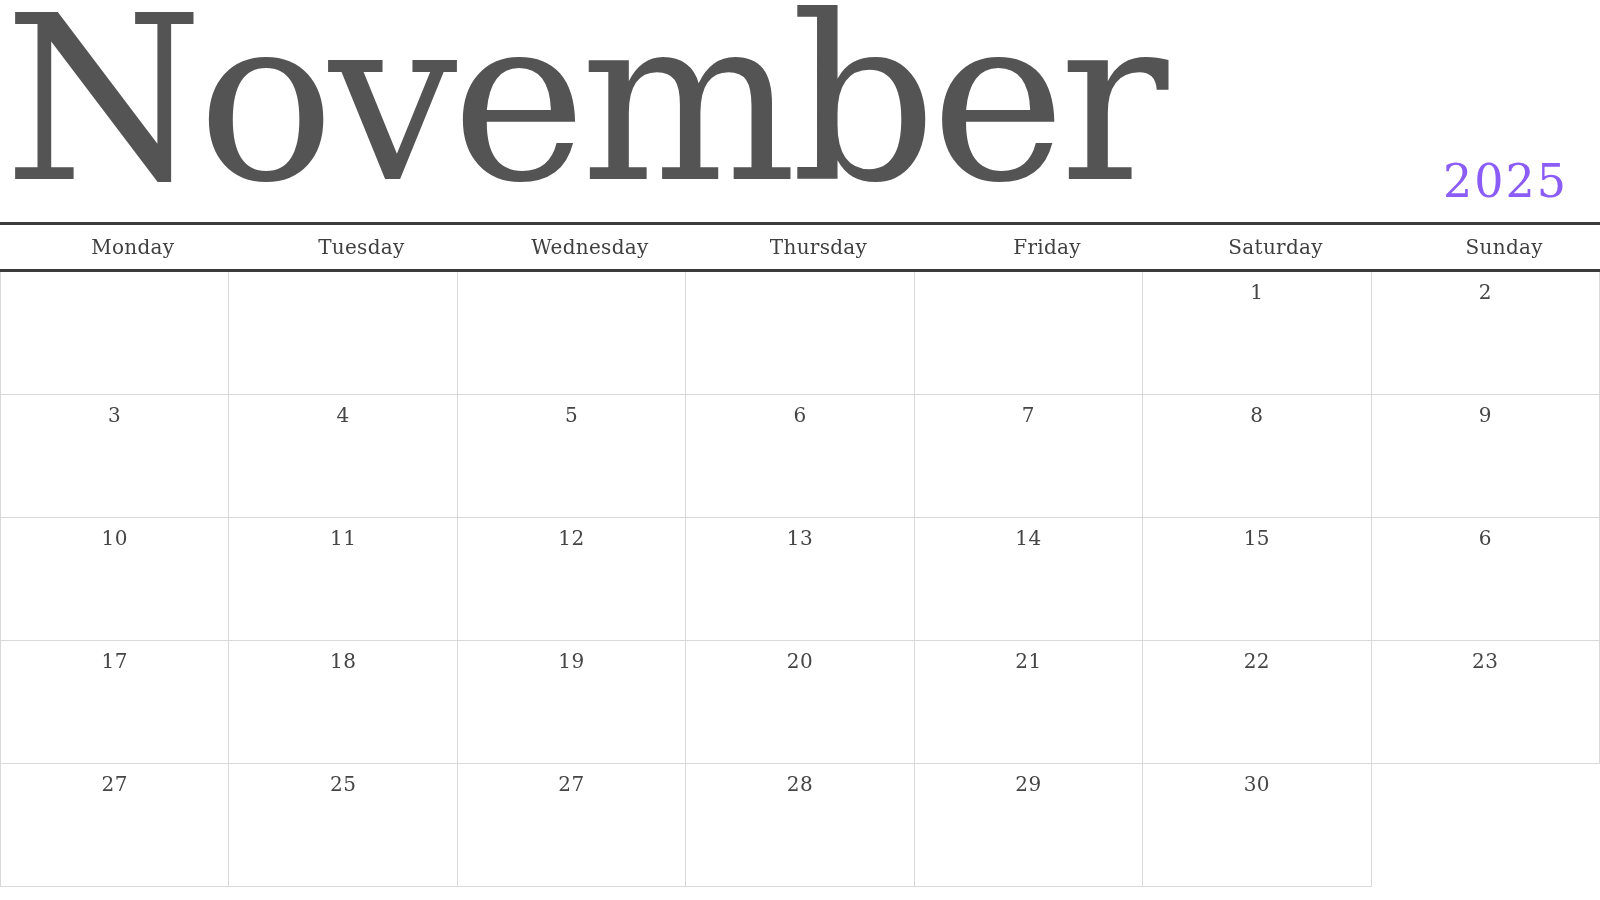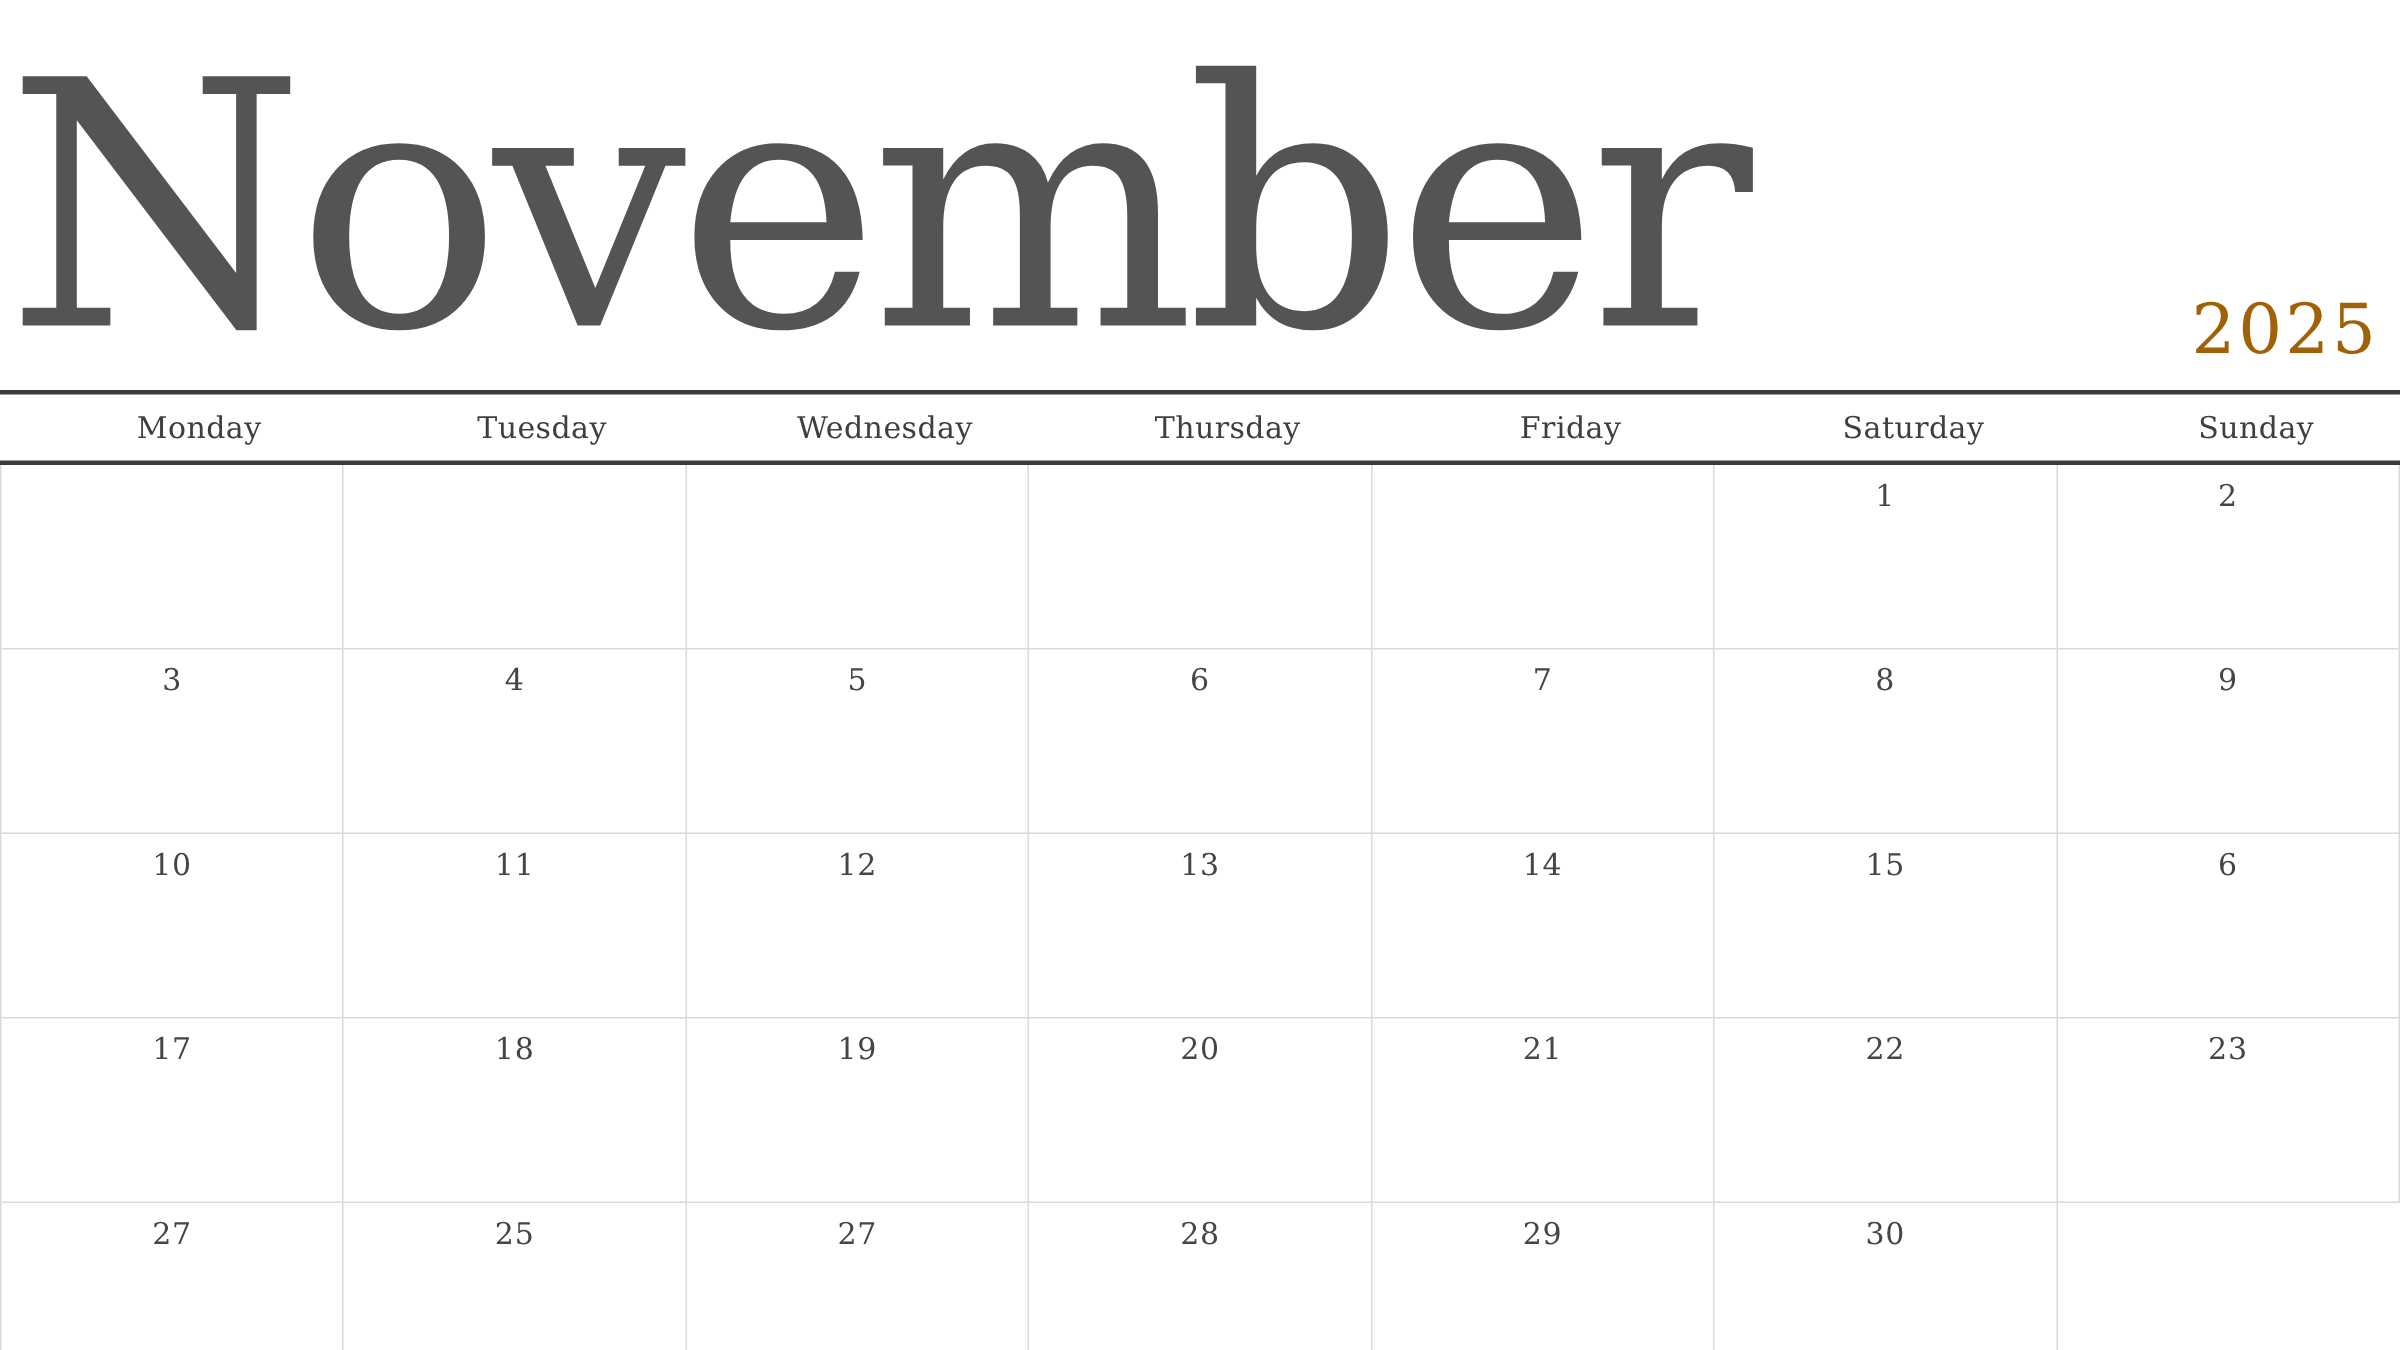--- a/index.html
+++ b/index.html
@@ -20,45 +20,44 @@
     width: 1600px;
     height: 900px;
     box-sizing: border-box;
   }
 
   
   .title-row {
     position: relative;
     height: 222px;
     padding: 0;
-    margin-top: 38px;
   }
 
   .month-title {
     position: absolute;
     left: 4px;
     top: -14px;
     font-family: "DejaVu Serif", "Liberation Serif", serif;
     font-size: 228px;
     line-height: 228px;
     letter-spacing: -6px;
     color: #545454;
     font-weight: 400;
     white-space: nowrap;
   }
 
   .year-title {
     position: absolute;
-    right: 14px;
+    right: 32px;
     bottom: 18px;
     font-family: "DejaVu Serif", "Liberation Serif", serif;
     font-size: 46px;
     line-height: 46px;
     letter-spacing: 2px;
-    color: #a16207;
+    color: #8b5cf6;
     font-weight: 400;
   }
 
   
   .weekday-row {
     display: grid;
     grid-template-columns: repeat(7, 1fr);
     border-top: 3px solid #3b3b3b;
     border-bottom: 3px solid #3b3b3b;
     height: 44px;

